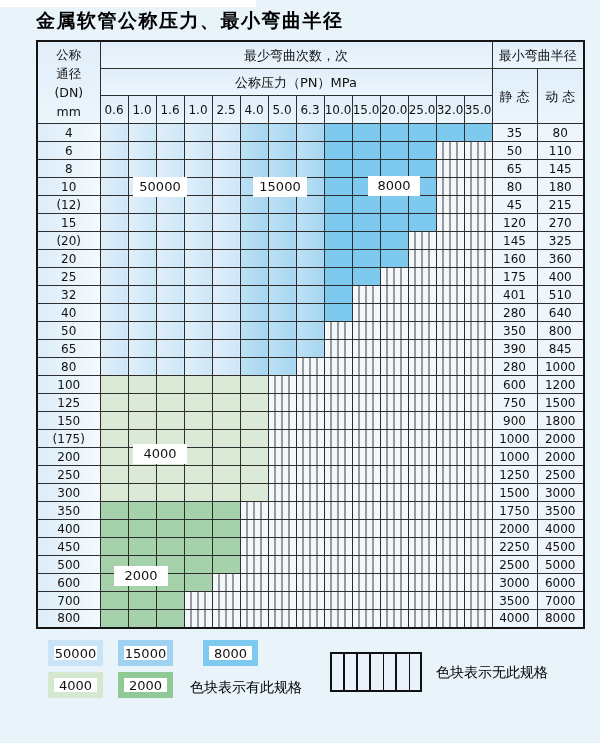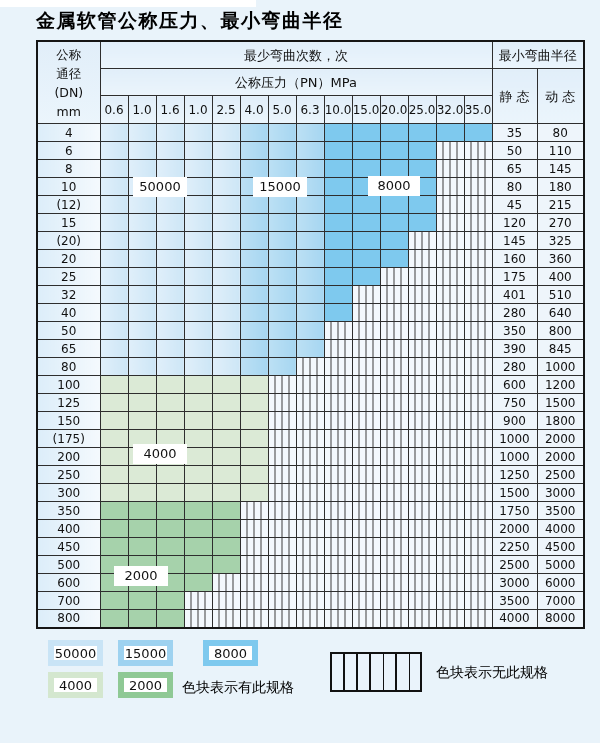--- a/index.html
+++ b/index.html
@@ -39,21 +39,21 @@
   .lbl-2000 {left:114px;top:566px;}
   
   .lg-frame{position:absolute;width:55px;height:26px;box-sizing:border-box;background:#fff;
             display:flex;align-items:center;justify-content:center;font-size:13px;}
   .lgf-50000{left:48px; top:640px;border:6px solid #c9e4f6;}
   .lgf-15000{left:118px;top:640px;border:6px solid #9ed2f0;}
   .lgf-8000 {left:203px;top:640px;border:6px solid #7ec9ee;}
   .lgf-4000 {left:48px; top:672px;border:6px solid #d4e7cf;}
   .lgf-2000 {left:118px;top:672px;border:6px solid #8fc995;}
   .lg-text{position:absolute;font-size:14px;color:#000;}
-  .lg-has{left:182px;top:679px;}
+  .lg-has{left:190px;top:679px;}
   .lg-none{left:436px;top:664px;}
   .lg-hatch{position:absolute;left:330px;top:652px;width:92px;height:40px;box-sizing:border-box;
             border:2px solid #111;background-color:#eaf3fb;
             background-image:repeating-linear-gradient(to right,transparent 0,transparent 11.5px,#111 11.5px,#111 13px);}
 </style>
 </head>
 <body>
 
 <div class="page">
   <div class="top-strip"></div>

